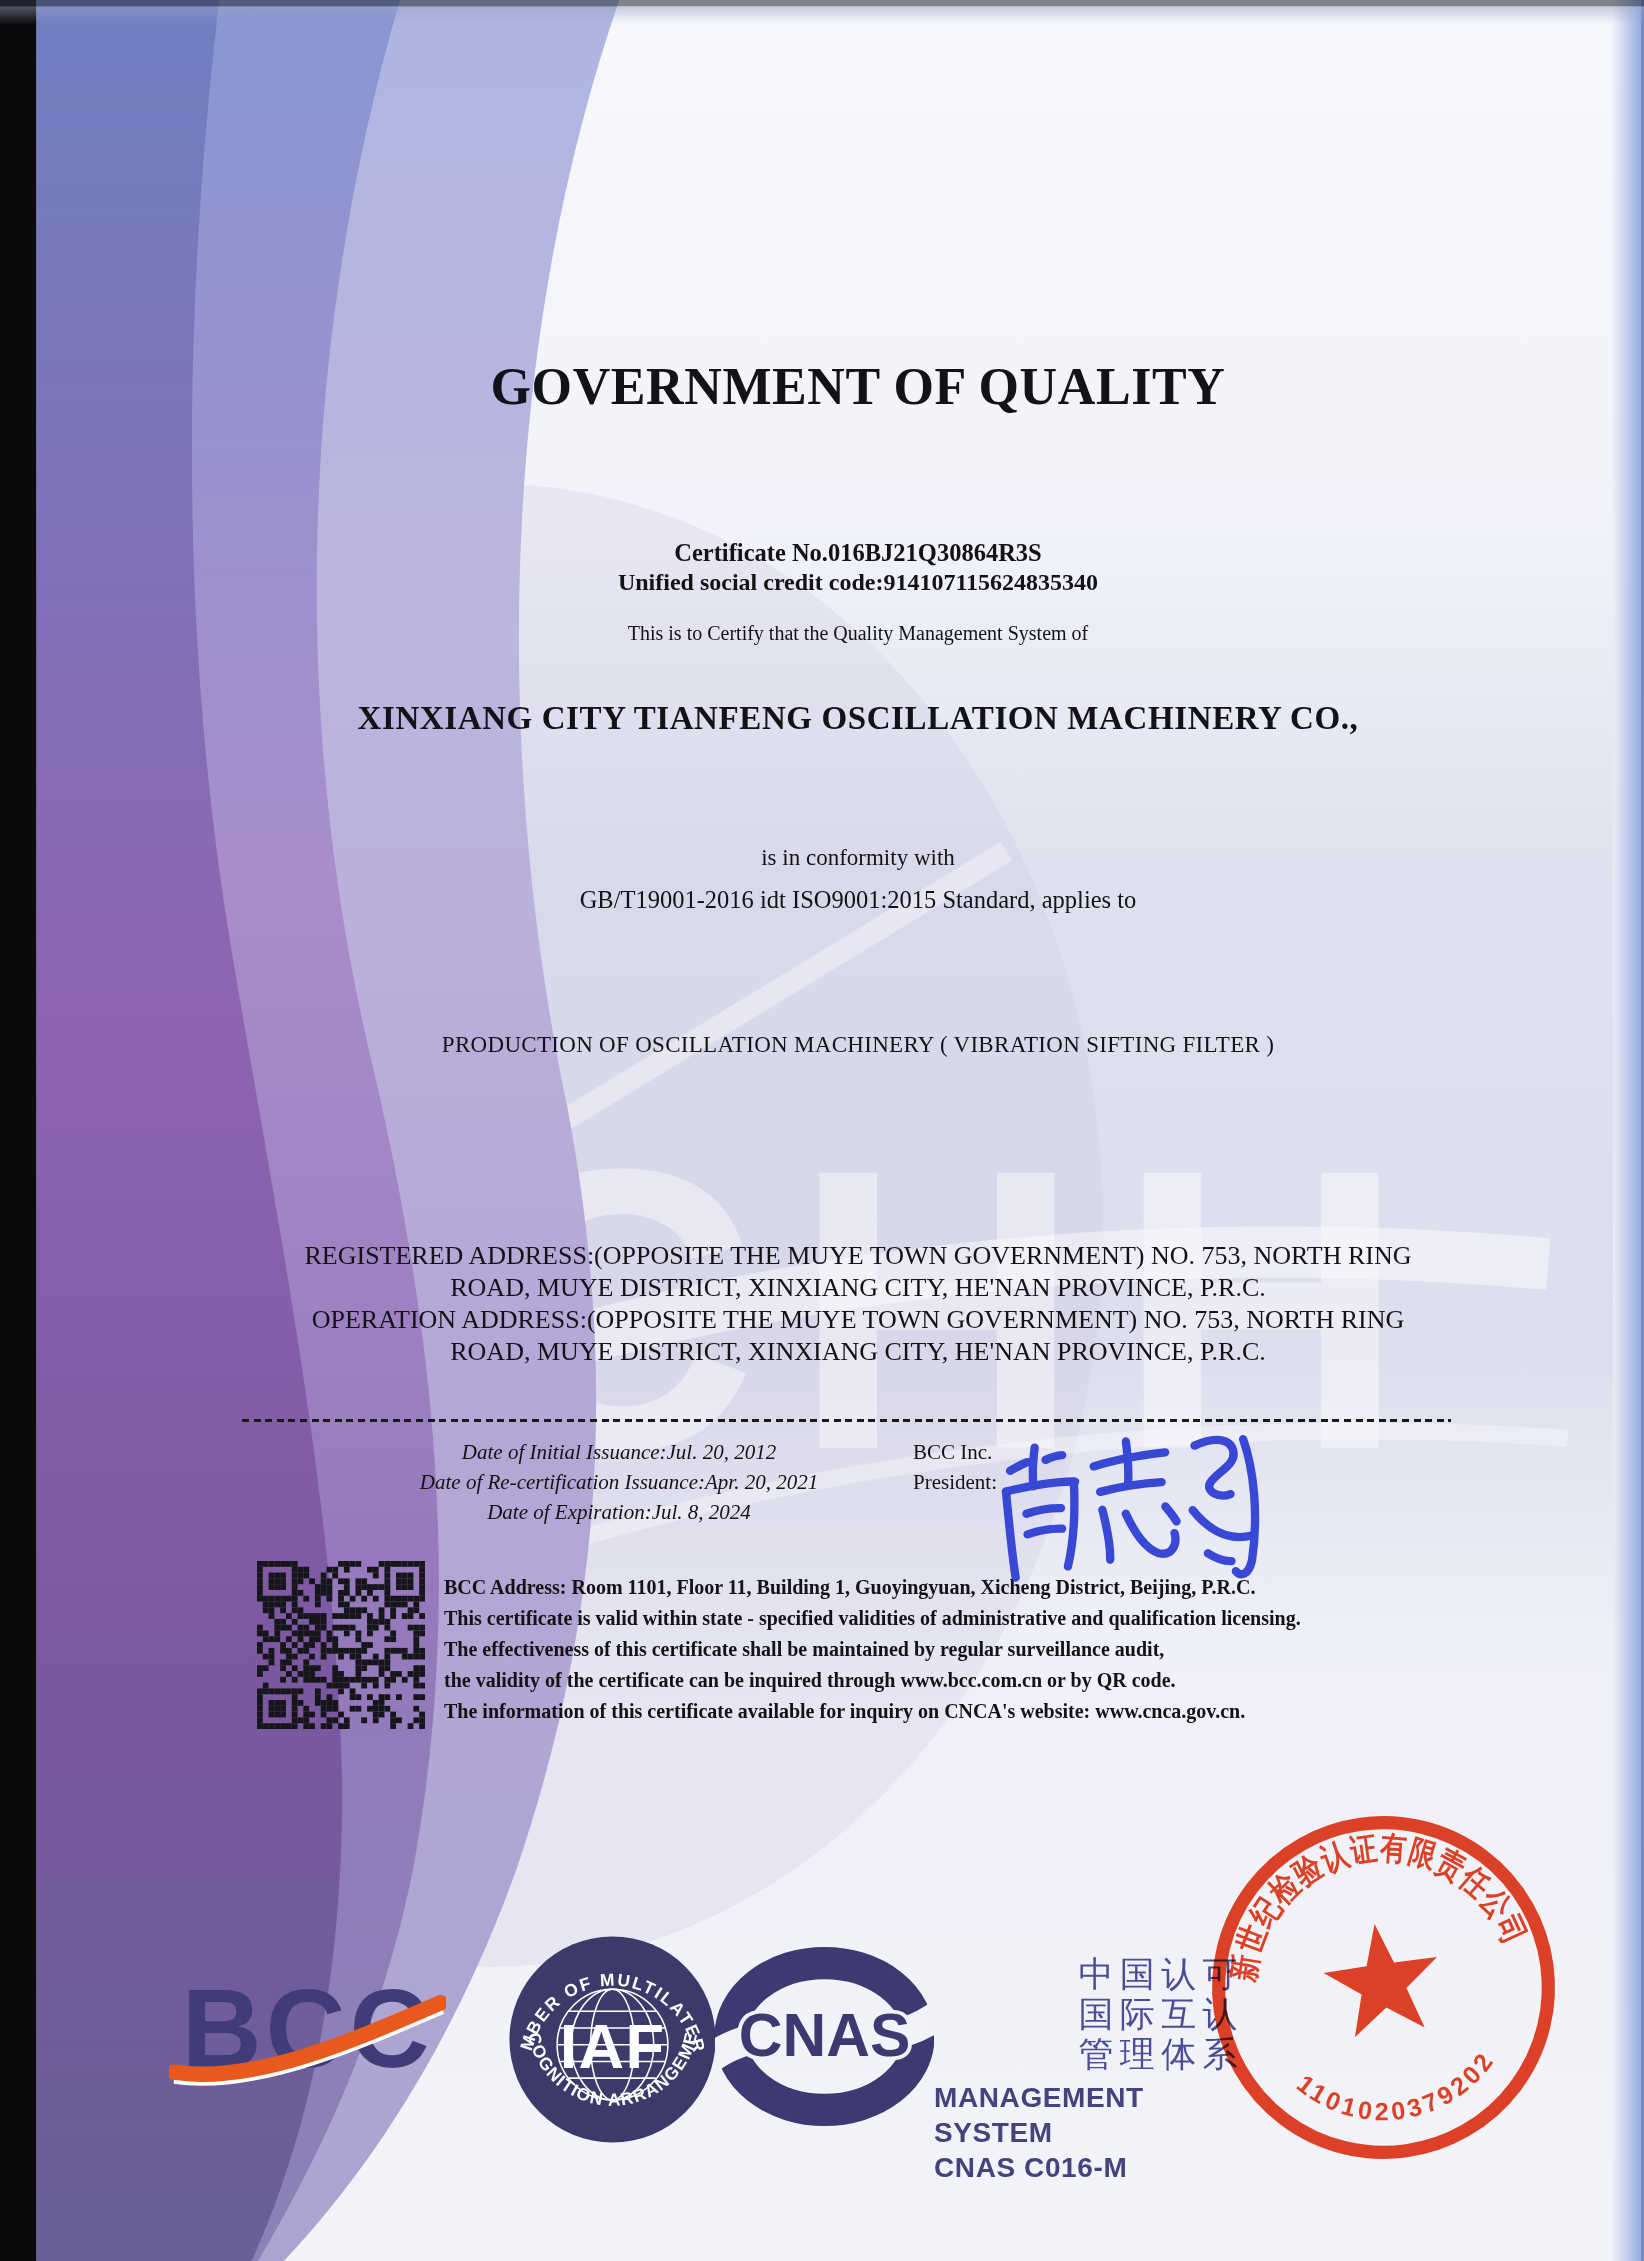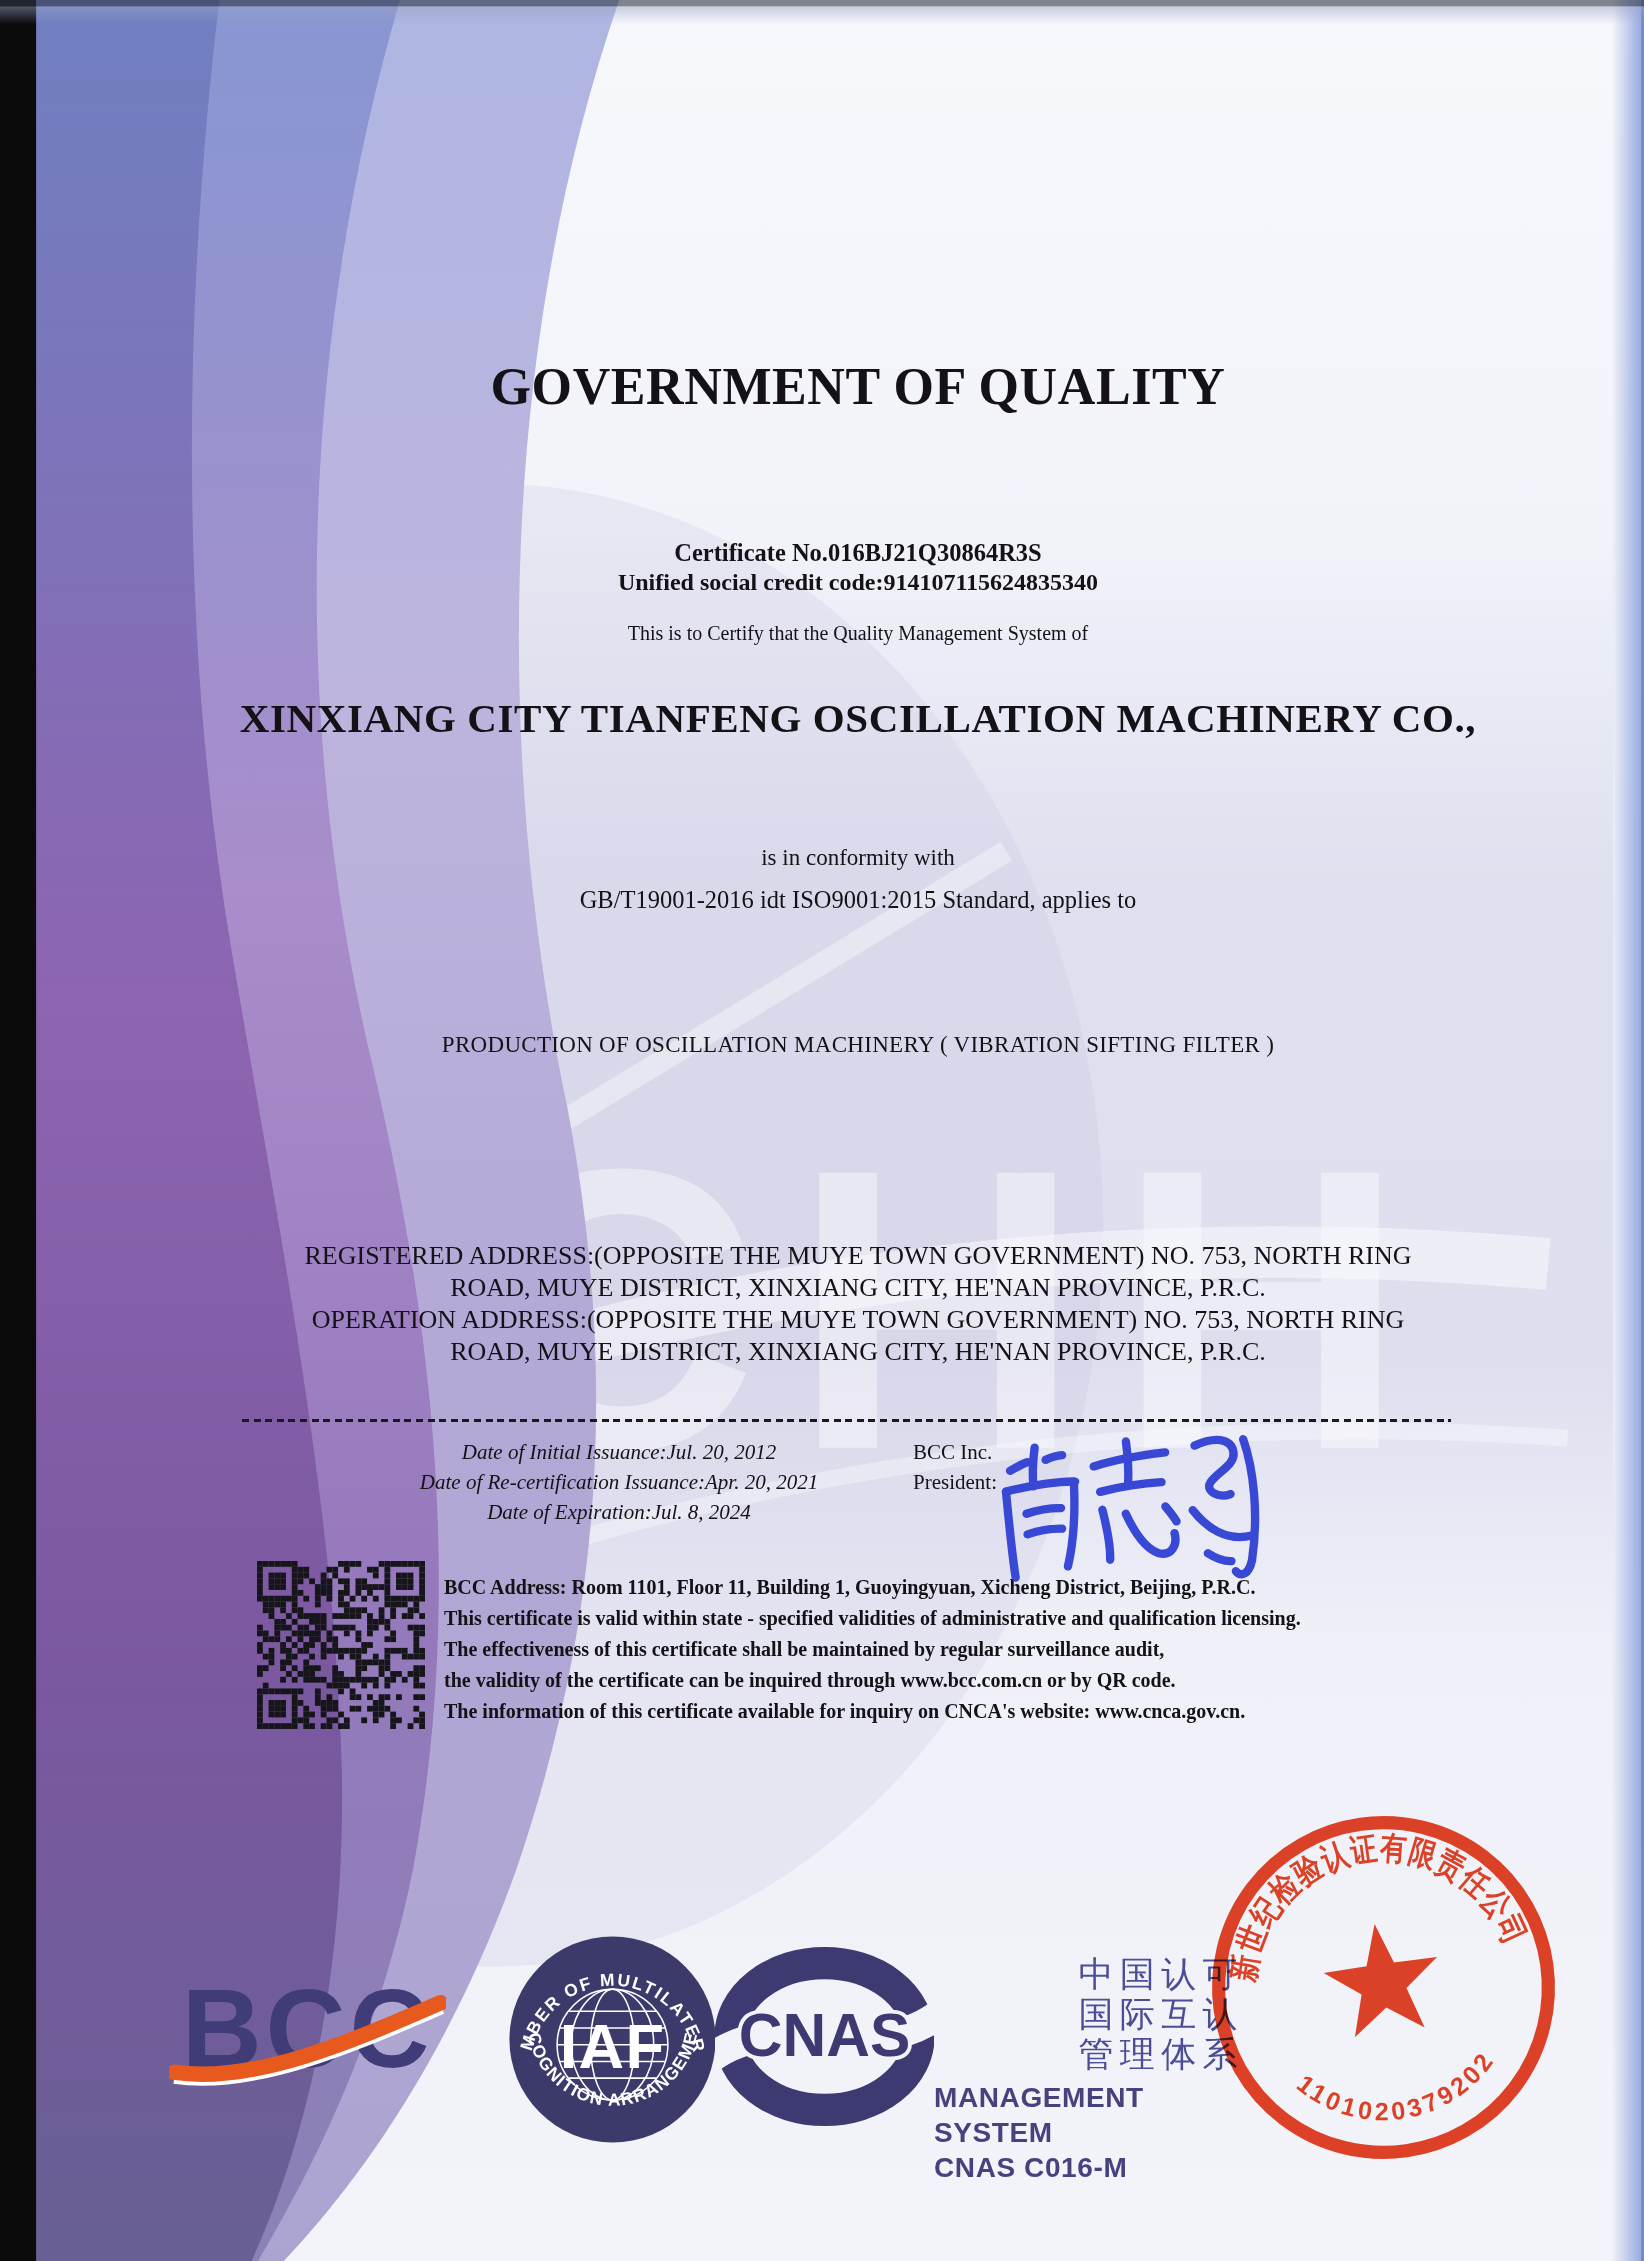--- a/index.html
+++ b/index.html
@@ -6,21 +6,21 @@
   .page{
     position:relative; width:1645px; height:2261px; overflow:hidden;
     background:#f1f2f8; font-family:"Liberation Serif","DejaVu Serif",serif; color:#141216;
   }
   .bg{position:absolute; inset:0; width:1645px; height:2261px;}
   .cline{position:absolute; left:71px; width:1574px; text-align:center; z-index:2;}
   .title{top:353px; font-size:52px; font-weight:bold; line-height:67px; letter-spacing:0.6px;}
   .certno{top:537px; font-size:24.5px; font-weight:bold; line-height:32px;}
   .credit{top:569px; font-size:24px; font-weight:bold;}
   .intro{top:622px; font-size:20px;text-align:center;}
-  .company{top:691px; font-size:41px; font-weight:bold; line-height:54px; letter-spacing:0.6px;}
+  .company{top:691px; font-size:33px; font-weight:bold; line-height:54px; letter-spacing:0.6px;}
   .conformity{top:845px; font-size:23px;}
   .standard{top:886px; font-size:24.5px;}
   .scope{top:1032px; font-size:23px; letter-spacing:0.3px;}
   .address{top:1240px; font-size:26px; line-height:32px;}
   .dashline{position:absolute; z-index:2; top:1419px; left:242px; width:1209px; height:3.2px;
     background:repeating-linear-gradient(90deg,#1a1a1a 0 7px,transparent 7px 11.6px);}
   .dates{position:absolute; z-index:2; left:277px; top:1437px; width:684px;
     font-size:21px; line-height:30px; text-align:center;font-style:italic;}
   .issuer{position:absolute; z-index:2; left:913px; top:1437px; font-size:21px; line-height:30px;}
   .sig{position:absolute; z-index:3; left:993px; top:1431px; width:277px; height:161px;}

